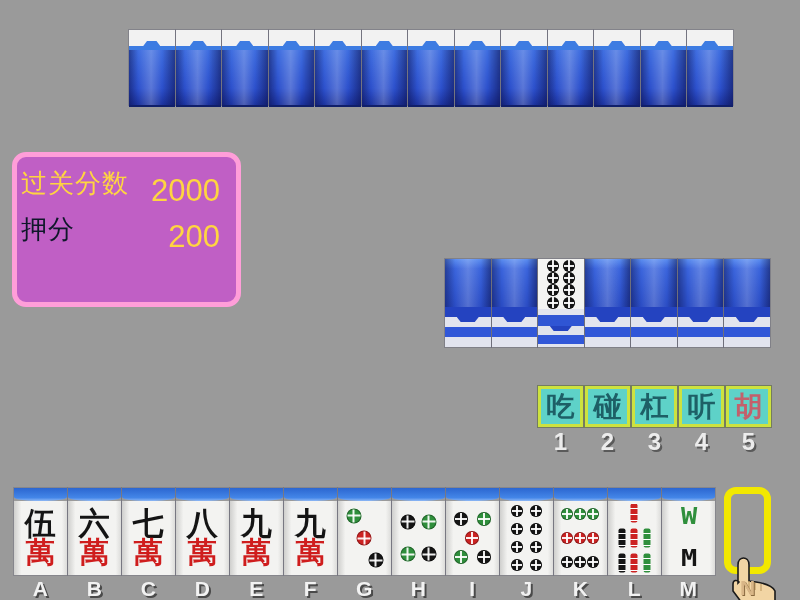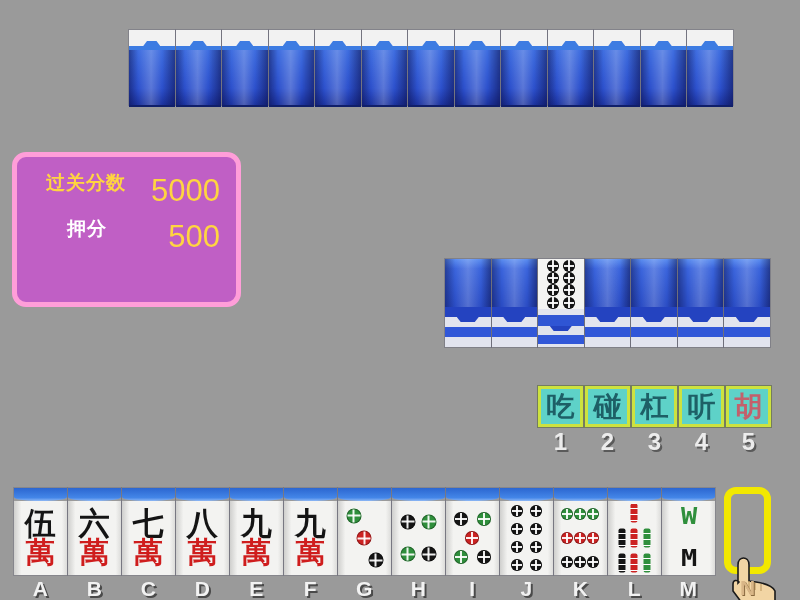--- a/index.html
+++ b/index.html
@@ -17,21 +17,21 @@
   .tile-top .body{height:55px;
             background:linear-gradient(90deg,rgba(8,8,60,.45) 0,rgba(0,0,0,0) 20%,rgba(255,255,255,.22) 48%,rgba(0,0,0,0) 72%,rgba(8,8,60,.5) 100%),
                        linear-gradient(180deg,#3f6de0 0,#2c50cc 70%,#1c339e 100%);
             border-bottom:2px solid #101f6a;}
 
   
   #score-panel{position:absolute;left:12px;top:152px;width:229px;height:155px;box-sizing:border-box;
                border-radius:14px;border:5px solid #ff9ed9;background:#c05fc5;
                padding:10px 4px 4px 4px;}
   .score-row{display:flex;align-items:flex-start;height:46px;}
-  .score-label{width:132px;text-align:center;font-size:19px;font-weight:bold;color:#ffd540;
+  .score-label{width:132px;text-align:left;font-size:26px;font-weight:normal;color:#ffd540;
                letter-spacing:1px;line-height:32px;}
   .score-value{flex:1;text-align:right;padding-right:12px;font-size:31px;color:#ffd540;
                line-height:30px;margin-top:9px;}
 
   
   #meld-row{position:absolute;left:445px;top:259px;display:flex;gap:1px;}
   .tile-meld{width:45.5px;height:88px;position:relative;box-shadow:0 0 0 1px rgba(80,80,100,.35);}
   .m-body{height:48px;
           background:linear-gradient(90deg,rgba(5,5,50,.4) 0,rgba(0,0,0,0) 22%,rgba(255,255,255,.2) 50%,rgba(0,0,0,0) 78%,rgba(5,5,50,.45) 100%),
                      linear-gradient(180deg,#5b8df0 0,#3a64dc 20%,#2a4cc4 100%);}
@@ -189,25 +189,25 @@
           <div class="notch"></div>
         </div>
         <div class="blue-line"></div>
         <div class="body"></div>
       </div>
     </div>
 
   <div id="score-panel" style="background: rgb(192, 95, 197); border-color: rgb(255, 158, 217);">
       <div class="score-row">
         <div class="score-label" style="color: rgb(255, 213, 64);">过关分数</div>
-        <div class="score-value" style="color: rgb(255, 213, 64);">5000</div>
+        <div class="score-value" style="color: rgb(255, 213, 64);">2000</div>
       </div>
       <div class="score-row">
-        <div class="score-label" style="color: #ffffff;">押分</div>
-        <div class="score-value" style="color: rgb(255, 213, 64);">500</div>
+        <div class="score-label" style="color: #0f172a;">押分</div>
+        <div class="score-value" style="color: rgb(255, 213, 64);">200</div>
       </div>
     </div>
 
   <div id="meld-row">
       <div class="tile-meld">
         <div class="m-body"></div>
         <div class="m-band-dark">
           <div class="bump"></div>
         </div>
         <div class="m-band-light"></div>

